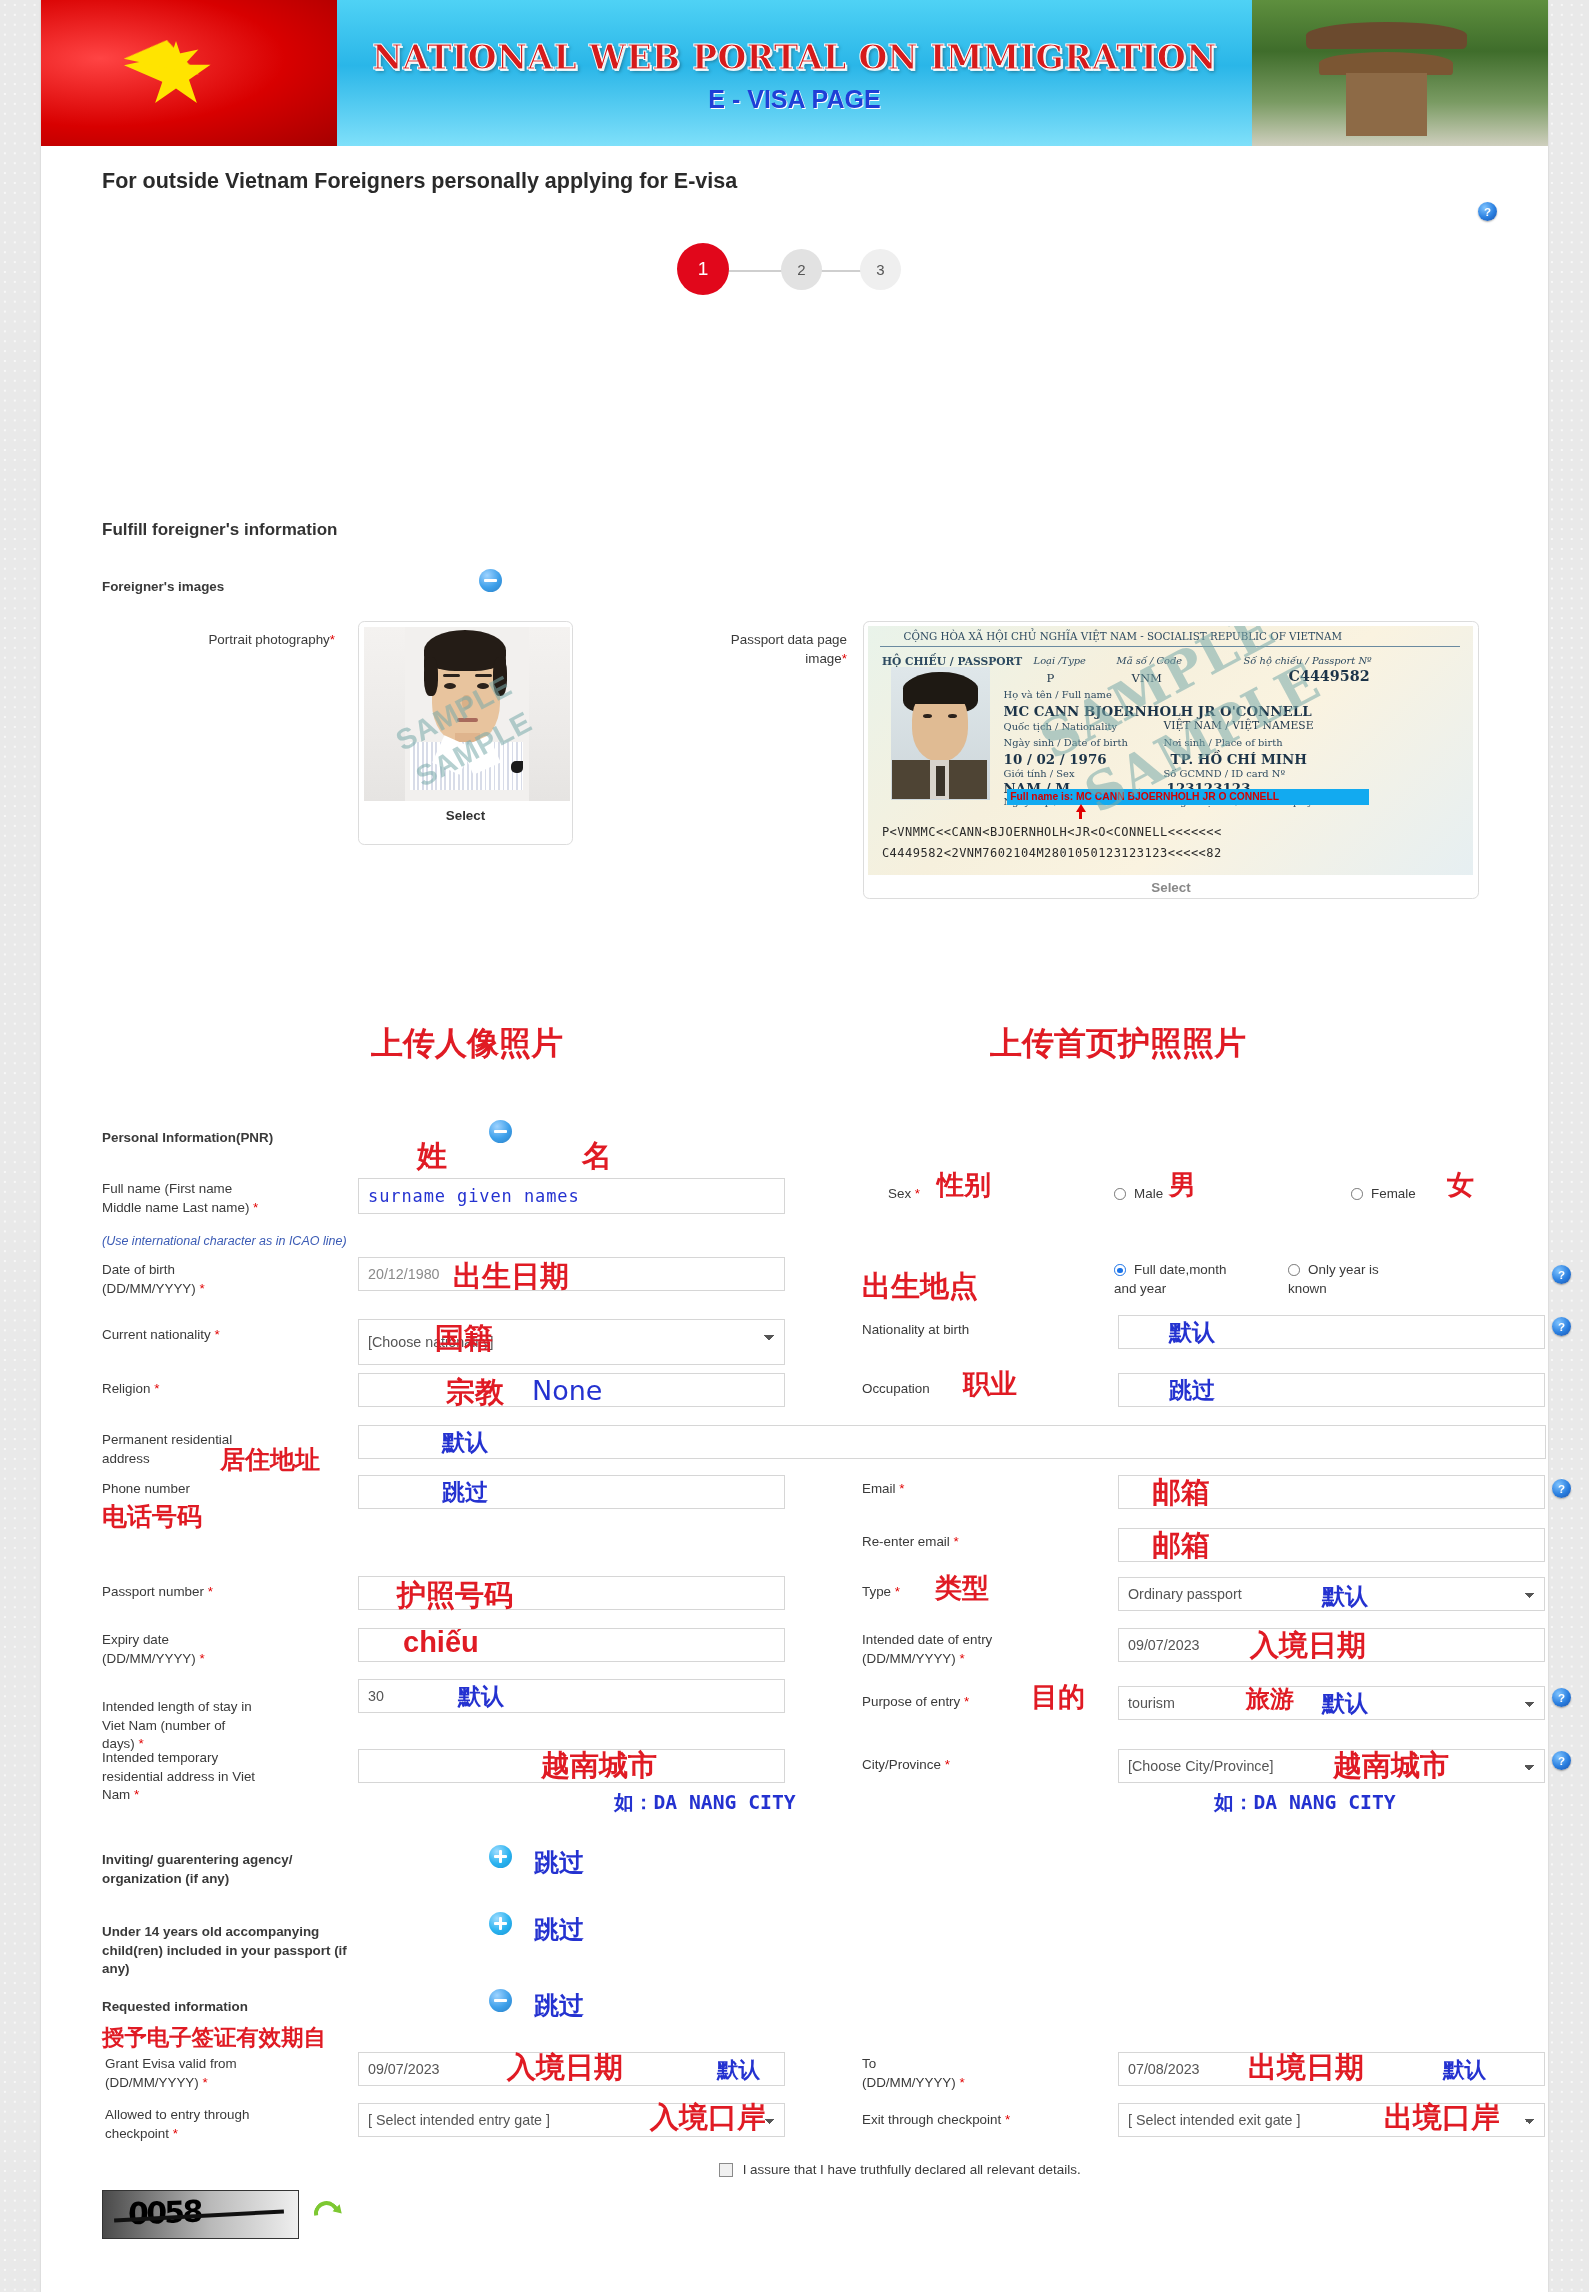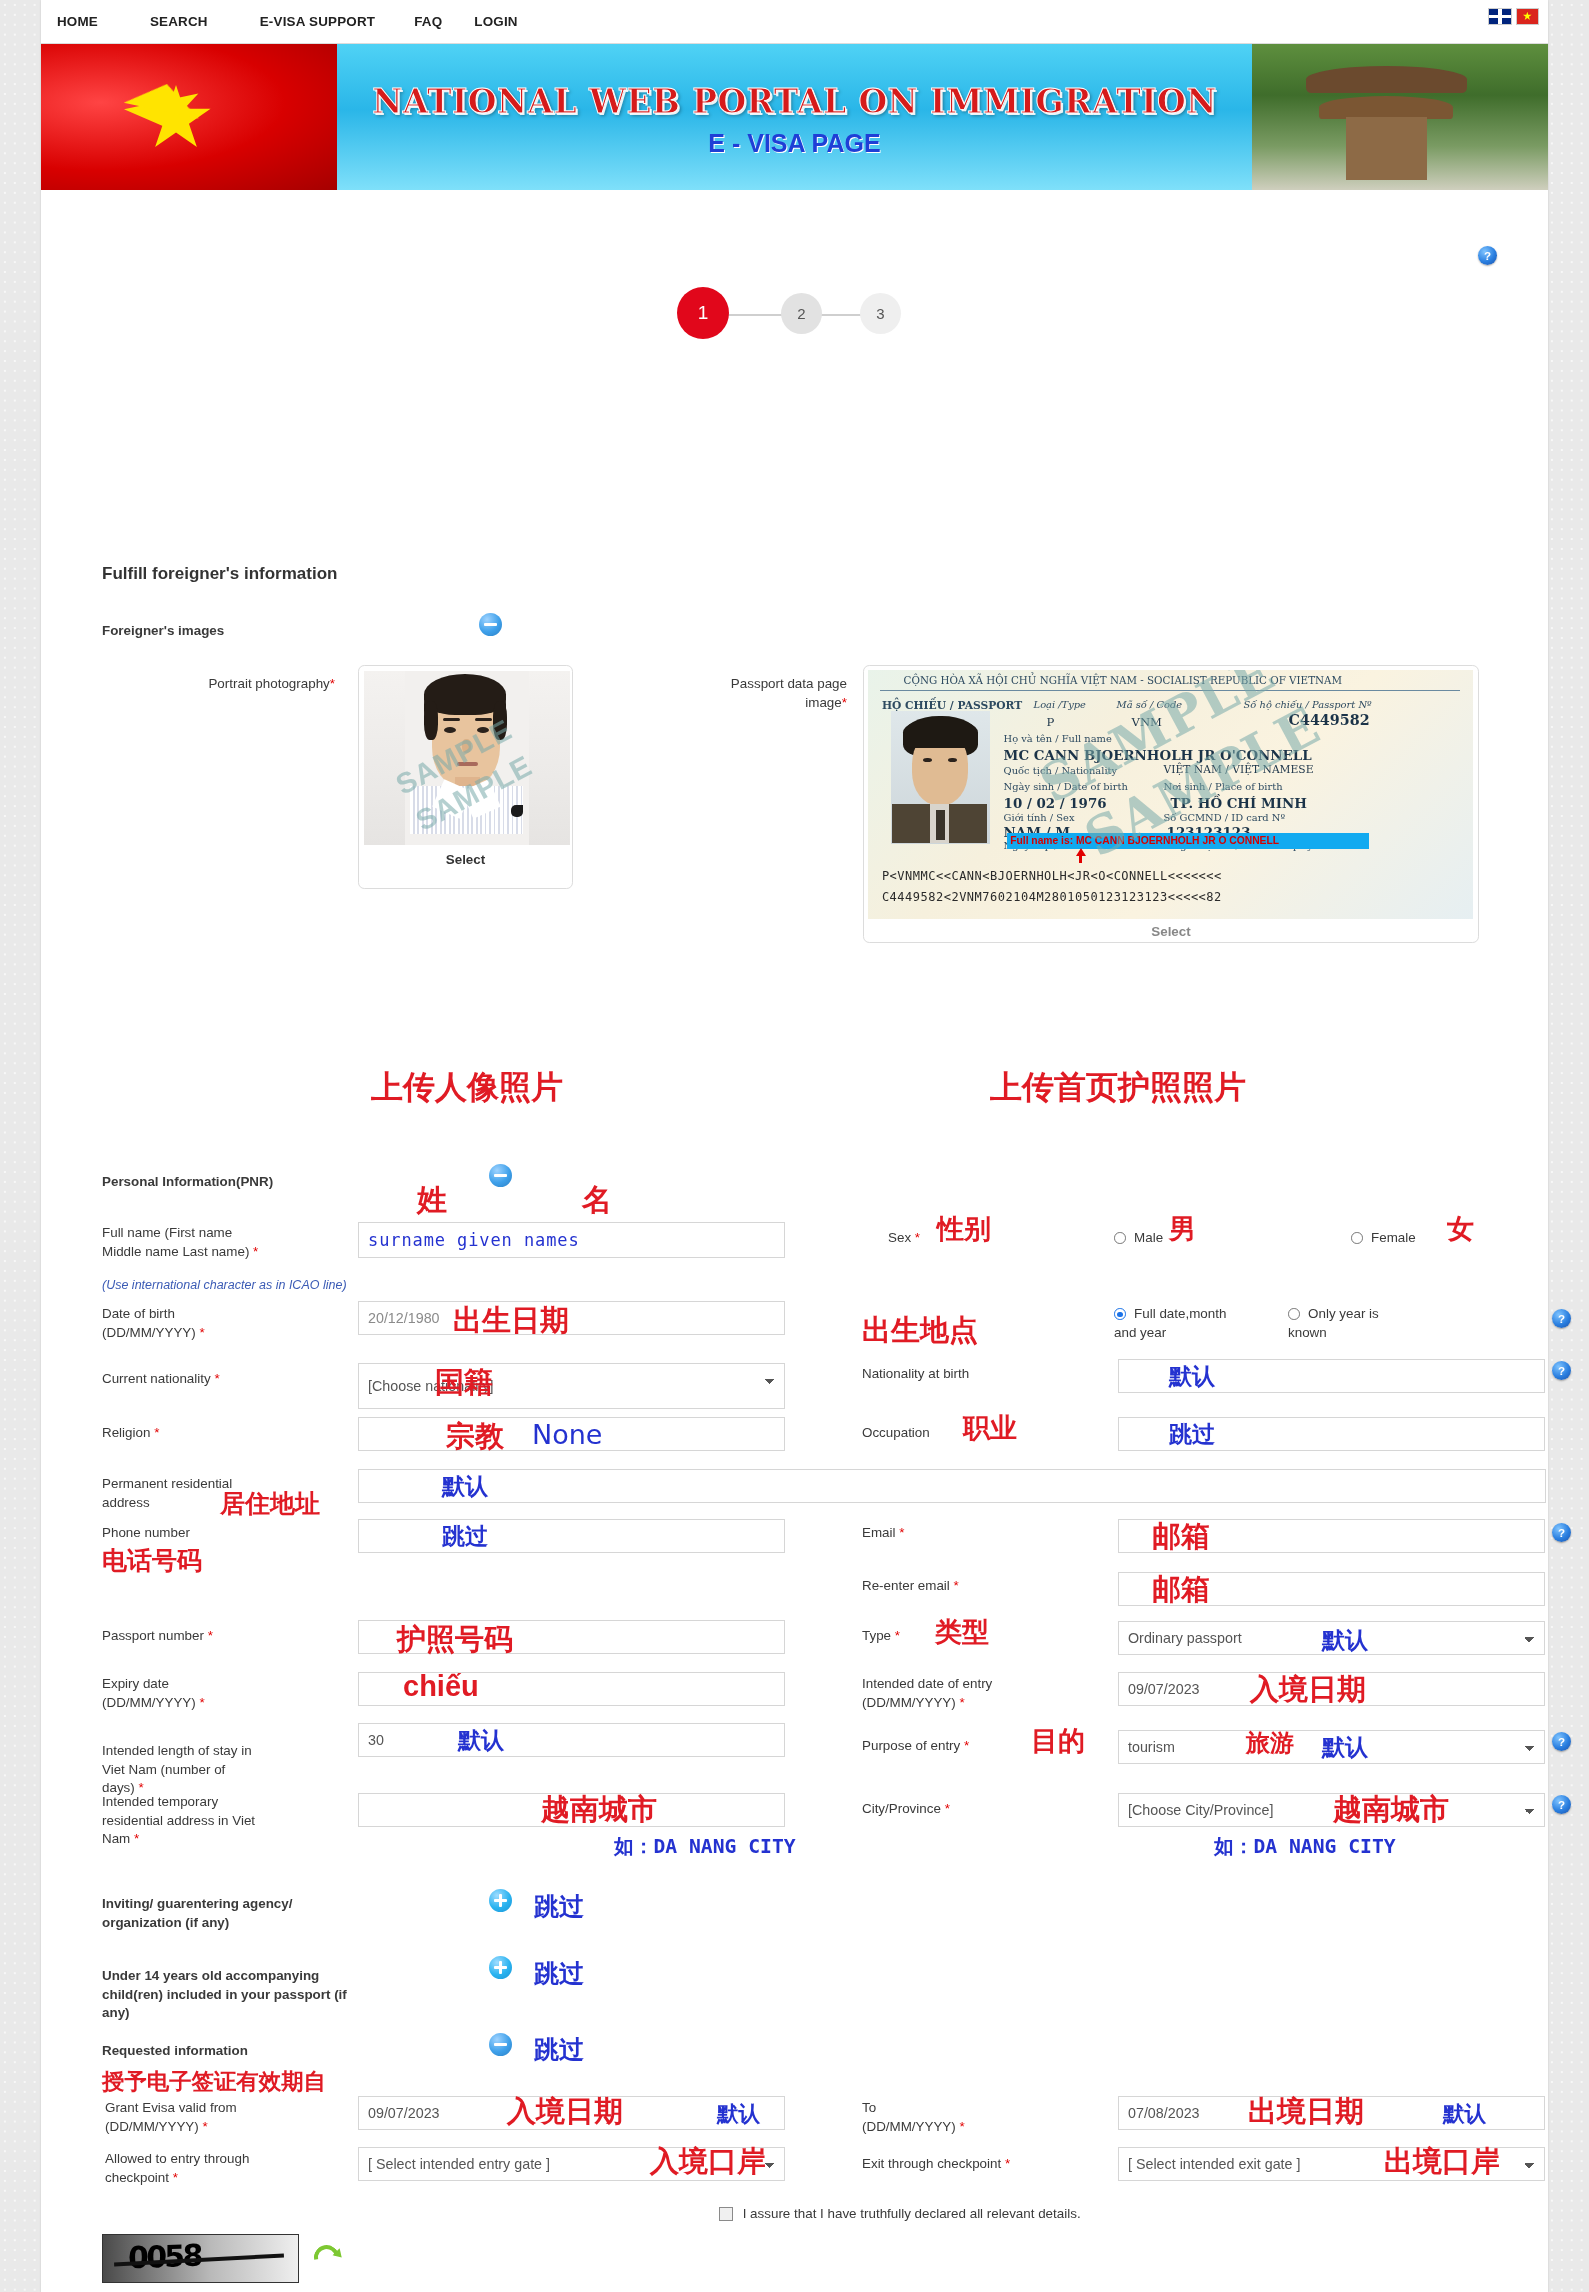--- a/index.html
+++ b/index.html
@@ -261,59 +261,37 @@
     transform:rotate(100deg);}
 </style>
 </head>
 <body>
 
 <div class="side-texture left"></div>
 <div class="side-texture right"></div>
 
 <div class="page">
 
-  <div class="topnav">
-    <a class="nav-home" href="#">HOME</a>
-    <a class="nav-search" href="#">SEARCH</a>
-    <a class="nav-evisa" href="#">E-VISA SUPPORT</a>
-    <a class="nav-faq" href="#">FAQ</a>
-    <a class="nav-login" href="#">LOGIN</a>
-    <div class="flags">
-      <span class="flag" style="background:
-              linear-gradient(#00247d,#00247d),
-              linear-gradient(#fff,#fff);
-              background-blend-mode:normal;
-              background-color:#00247d;
-              background-image:
-                linear-gradient(90deg,transparent 42%, #fff 42% 58%, transparent 58%),
-                linear-gradient(0deg,transparent 38%, #fff 38% 62%, transparent 62%),
-                linear-gradient(90deg,transparent 45%, #cf142b 45% 55%, transparent 55%),
-                linear-gradient(0deg,transparent 42%, #cf142b 42% 58%, transparent 58%);"></span>
-      <span class="flag" style="background:#da251d;position:relative;">
-        <span style="position:absolute;left:6.3px;top:2.7px;width:9px;height:9px;background:#ffff00;
-                     clip-path:polygon(50% 0%,61% 35%,98% 35%,68% 57%,79% 91%,50% 70%,21% 91%,32% 57%,2% 35%,39% 35%);"></span>
-      </span>
-    </div>
-  </div>
 
   <div class="banner">
     <div class="banner-flag">
       <div class="banner-star"></div>
     </div>
     <div class="banner-gate">
       <div class="roof"></div>
       <div class="roof2"></div>
       <div class="body"></div>
     </div>
     <div class="banner-title">NATIONAL WEB PORTAL ON IMMIGRATION</div>
     <div class="banner-sub">E - VISA PAGE</div>
   </div>
 
   <div class="content">
 
+    <div class="page-title">For outside Vietnam Foreigners personally applying for E-visa</div>
 
     <div class="help-top">
       <span class="qmark">?</span>
     </div>
 
     <div class="steps">
       <div class="line"></div>
       <div class="step s1">1</div>
       <div class="step s2">2</div>
       <div class="step s3">3</div>

